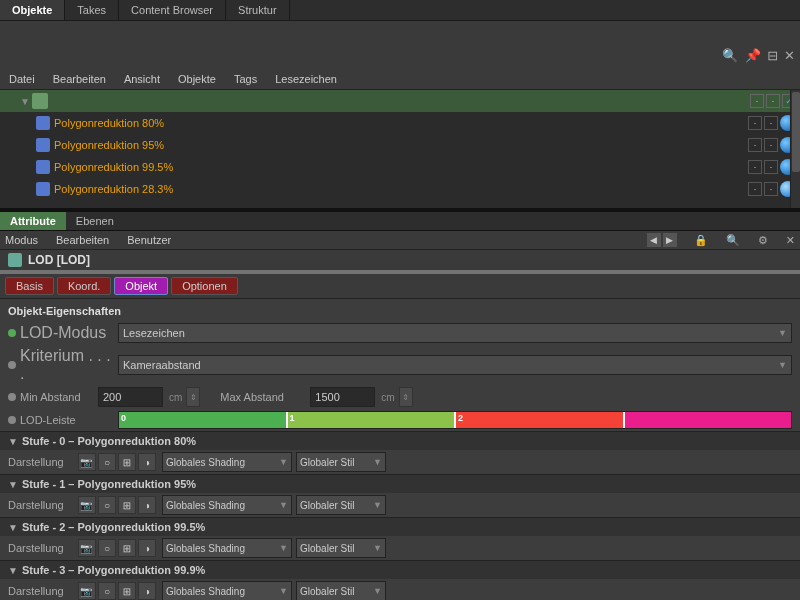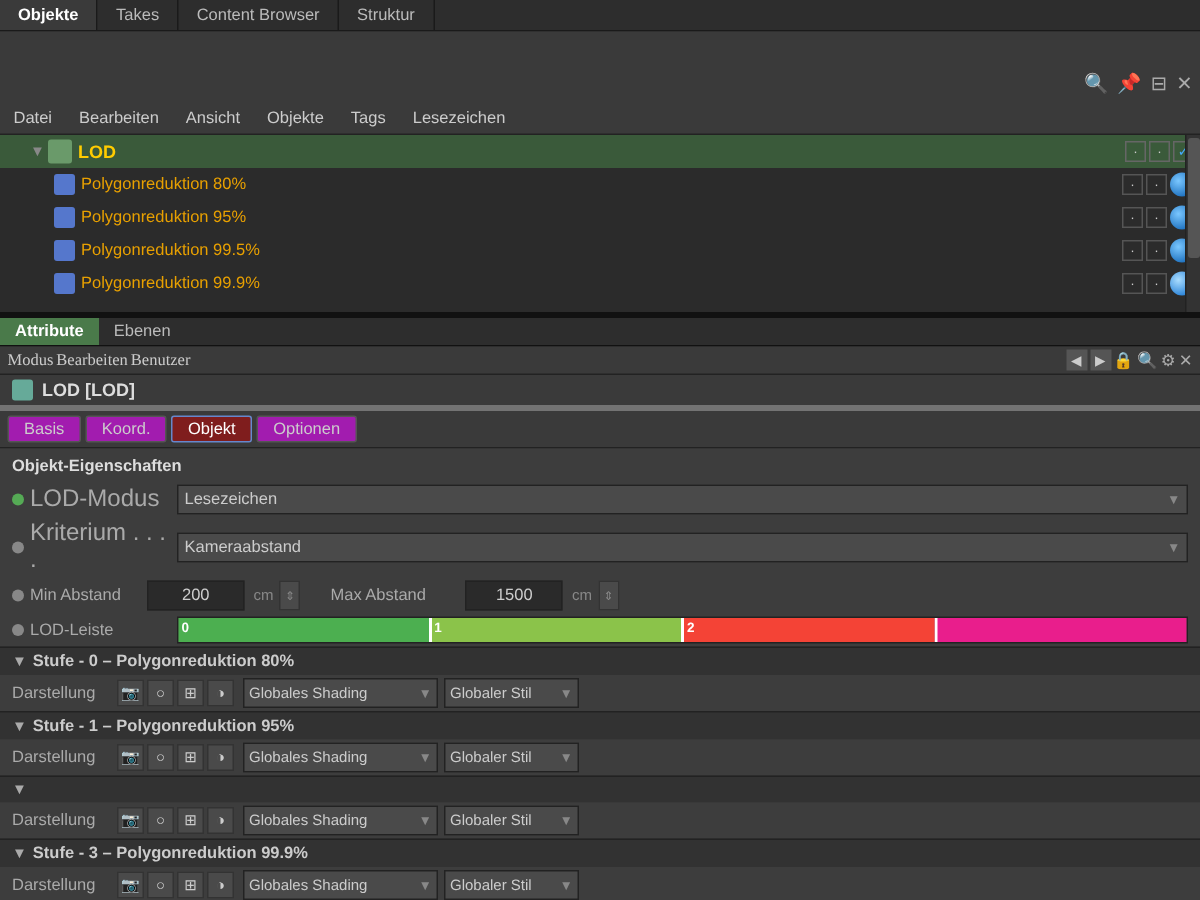--- a/index.html
+++ b/index.html
@@ -27,33 +27,33 @@
     .obj-expand { width: 12px; font-size: 10px; color: #888; cursor: pointer; }
     .obj-label { flex: 1; font-size: 11px; color: #e8a000; }
     .obj-label.root { color: #ffcc00; font-weight: bold; font-size: 12px; }
 
     
     .attr-tabs { display: flex; background: #2d2d2d; border-bottom: 1px solid #111; border-top: 2px solid #111; }
     .attr-tab { padding: 3px 10px; font-size: 11px; cursor: pointer; color: #bbb; }
     .attr-tab.active { background: #4a7a4a; color: #fff; font-weight: bold; }
 
     
-    .attr-toolbar { display: flex; align-items: center; background: #3a3a3a; border-bottom: 1px solid #222; padding: 2px 5px; gap: 2px; font-family: Liberation Serif, serif; }
+    .attr-toolbar { display: flex; align-items: center; background: #3a3a3a; border-bottom: 1px solid #222; padding: 2px 5px; gap: 18px; }
     .attr-tool-item { font-size: 11px; color: #ccc; cursor: pointer; }
     .attr-tool-spacer { flex: 1; }
 
     
     .lod-header { display: flex; align-items: center; background: #3a3a3a; padding: 3px 8px; border-bottom: 4px solid #737373; }
     .lod-icon { width: 14px; height: 14px; background: #6a9; border-radius: 2px; margin-right: 6px; flex-shrink: 0; }
     .lod-title { font-size: 12px; color: #ddd; font-weight: bold; }
 
     
     .sub-tabs { display: flex; background: #3a3a3a; padding: 3px 5px; gap: 3px; border-bottom: 1px solid #222; }
-    .sub-tab { padding: 2px 10px; font-size: 11px; border: 1px solid #555; background: #a21caf; color: #ccc; cursor: pointer; border-radius: 2px; }
-    .sub-tab.active { background: #7f1d1d; color: #fff; border-color: #6688cc; }
+    .sub-tab { padding: 2px 10px; font-size: 11px; border: 1px solid #555; background: #7f1d1d; color: #ccc; cursor: pointer; border-radius: 2px; }
+    .sub-tab.active { background: #a21caf; color: #fff; border-color: #6688cc; }
 
     
     .props { background: #3d3d3d; padding: 4px 0; }
     .props-title { font-size: 11px; font-weight: bold; color: #ddd; padding: 2px 8px 4px; }
     .prop-row { display: flex; align-items: center; padding: 2px 8px; min-height: 22px; }
     .prop-label { width: 110px; font-size: 16px; color: #aaa; flex-shrink: 0; display: flex; align-items: center; gap: 4px; }
     .prop-dot { width: 8px; height: 8px; border-radius: 50%; background: #888; flex-shrink: 0; }
     .prop-dot.green { background: #5a5; }
     .prop-value { flex: 1; }
     .select-box { background: #4a4a4a; border: 1px solid #222; color: #ccc; font-size: 11px; padding: 1px 4px; width: 100%; display: flex; align-items: center; justify-content: space-between; cursor: pointer; height: 20px; }
@@ -64,21 +64,21 @@
     .lod-bar-label { width: 110px; font-size: 11px; color: #aaa; display: flex; align-items: center; gap: 4px; flex-shrink: 0; }
     .lod-bar-container { flex: 1; height: 18px; display: flex; position: relative; border: 1px solid #222; overflow: visible; }
     .lod-seg-0 { background: #4caf50; flex: 2; }
     .lod-seg-1 { background: #8bc34a; flex: 2; border-left: 2px solid #fff; }
     .lod-seg-2 { background: #f44336; flex: 2; border-left: 2px solid #fff; }
     .lod-seg-3 { background: #e91e8c; flex: 2; border-left: 2px solid #fff; }
 
     
     .dist-row { display: flex; align-items: center; padding: 2px 8px; }
     .dist-label { width: 90px; font-size: 11px; color: #aaa; display: flex; align-items: center; gap: 4px; }
-    .dist-input { background: #2a2a2a; border: 1px solid #222; color: #ccc; font-size: 11px; padding: 1px 4px; width: 65px; height: 20px; text-align: center; }
+    .dist-input { background: #2a2a2a; border: 1px solid #222; color: #ccc; font-size: 11px; padding: 1px 4px; width: 65px; height: 20px; text-align: left; }
     .dist-unit { font-size: 10px; color: #888; margin-left: 2px; }
     .dist-spinner { background: #4a4a4a; border: 1px solid #333; width: 14px; height: 20px; display: flex; align-items: center; justify-content: center; cursor: pointer; color: #888; font-size: 8px; }
 
     
     .stufe-header { display: flex; align-items: center; background: #323232; padding: 3px 8px; border-top: 1px solid #222; cursor: pointer; }
     .stufe-arrow { font-size: 10px; color: #aaa; margin-right: 4px; }
     .stufe-label { font-size: 11px; color: #ccc; font-weight: bold; }
     .darstellung-row { display: flex; align-items: center; padding: 2px 8px; background: #3d3d3d; }
     .darst-label { width: 70px; font-size: 11px; color: #aaa; }
     .darst-icons { display: flex; gap: 2px; margin-right: 6px; }
@@ -115,21 +115,20 @@
     <span class="menu-icon">✕</span>
   </div>
 </div>
 
 <div class="object-list">
 
   <div class="obj-row" style="background:#3a5a3a;">
     <div class="obj-indent"></div>
     <div class="obj-expand">▼</div>
     <div style="width:16px;height:16px;background:#6a9a6a;border-radius:2px;margin-right:4px;flex-shrink:0;"></div>
-    <div class="obj-label root">LOD</div>
     <div style="display:flex;gap:2px;margin-left:auto;align-items:center;">
       <div style="width:14px;height:14px;border:1px solid #666;font-size:9px;display:flex;align-items:center;justify-content:center;">·</div>
       <div style="width:14px;height:14px;border:1px solid #666;font-size:9px;display:flex;align-items:center;justify-content:center;">·</div>
       <div style="width:14px;height:14px;border:1px solid #666;font-size:9px;display:flex;align-items:center;justify-content:center;color:#4af;">✓</div>
     </div>
   </div>
 
   <div id="obj-children">
 
     <div class="obj-row">
@@ -165,21 +164,21 @@
         <div style="width:14px;height:14px;border:1px solid #555;font-size:9px;display:flex;align-items:center;justify-content:center;">·</div>
         <div style="width:14px;height:14px;border:1px solid #555;font-size:9px;display:flex;align-items:center;justify-content:center;">·</div>
         <div style="width:16px;height:16px;border-radius:50%;background:radial-gradient(circle at 35% 35%,#7ac7ff,#0055aa);"></div>
       </div>
     </div>
 
     <div class="obj-row">
       <div class="obj-indent"></div>
       <div class="obj-indent"></div>
       <div style="width:14px;height:14px;background:#5577cc;border-radius:2px;margin-right:4px;flex-shrink:0;"></div>
-      <div class="obj-label">Polygonreduktion 99.9%</div>
+      <div class="obj-label">Polygonreduktion 28.3%</div>
       <div style="display:flex;gap:2px;margin-left:auto;align-items:center;">
         <div style="width:14px;height:14px;border:1px solid #555;font-size:9px;display:flex;align-items:center;justify-content:center;">·</div>
         <div style="width:14px;height:14px;border:1px solid #555;font-size:9px;display:flex;align-items:center;justify-content:center;">·</div>
         <div style="width:16px;height:16px;border-radius:50%;background:radial-gradient(circle at 35% 35%,#aaddff,#0066cc);"></div>
       </div>
     </div>
   </div>
 
   <div class="scrollbar-right">
     <div class="scrollbar-thumb"></div>
@@ -325,20 +324,21 @@
       <span>Globales Shading</span>
       <span style="color:#888;font-size:9px;">▼</span>
     </div>
     <div class="darst-select2">
       <span>Globaler Stil</span>
       <span style="color:#888;font-size:9px;">▼</span>
     </div>
   </div>
       <div class="stufe-header">
         <span class="stufe-arrow">▼</span>
+        <span class="stufe-label">Stufe - 2 – Polygonreduktion 99.5%</span>
       </div>
       <div class="darstellung-row">
     <div class="darst-label">Darstellung</div>
     <div class="darst-icons">
       <div class="darst-icon-box">📷</div>
       <div class="darst-icon-box">○</div>
       <div class="darst-icon-box">⊞</div>
       <div class="darst-icon-box">◑</div>
     </div>
     <div class="darst-select">

